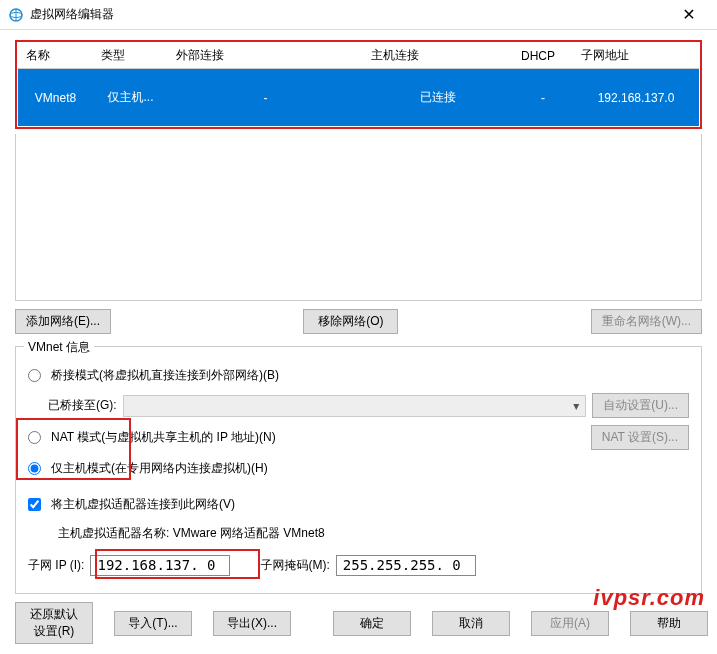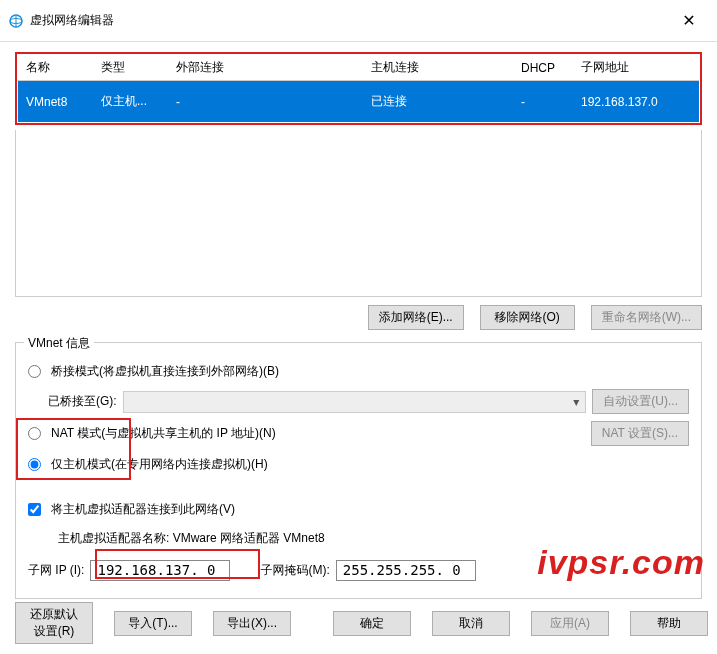--- a/index.html
+++ b/index.html
@@ -1,32 +1,32 @@
 <!DOCTYPE html>
 <html><head>
 <meta charset="utf-8">
 <style>
 * { box-sizing: border-box; margin: 0; padding: 0; }
 body { font-family: "Microsoft YaHei", sans-serif; font-size: 12px; background: #fff; width: 717px; height: 654px; position: relative; overflow: hidden; }
 
-.title-bar { height: 42px; display: flex; align-items: center; padding: 0 8px; border-bottom: 1px solid #ddd; }
+.title-bar { height: 30px; display: flex; align-items: center; padding: 0 8px; border-bottom: 1px solid #ddd; }
 .title-bar .icon { width: 16px; height: 16px; margin-right: 6px; display: flex; align-items: center; justify-content: center; }
 .title-bar .title { flex: 1; font-size: 12px; }
 .title-bar .close { width: 40px; text-align: center; font-size: 16px; cursor: pointer; }
 
 .content { padding: 10px 15px 0 15px; }
 
 .table-wrap { border: 2px solid #d92020; padding: 1px; margin-bottom: 5px; }
 .net-table { width: 100%; border-collapse: collapse; }
 .net-table th { text-align: left; font-weight: normal; padding: 4px 8px; background: #fff; border-bottom: 1px solid #ccc; font-size: 12px; }
-.net-table td { padding: 12px 8px; }
+.net-table td { padding: 20px 8px; text-align: center; }
 .net-table tr.selected td { background: #0178d7; color: #fff; }
 .table-body-pad { height: 167px; border: 1px solid #ccc; border-top: none; }
 
-.btn-row { display: flex; justify-content: flex-end; gap: 16px; margin: 8px 0 12px 0; }
+.btn-row { display: flex; justify-content: space-between; gap: 8px; margin: 8px 0 12px 0; }
 .btn { background: #e1e1e1; border: 1px solid #adadad; padding: 3px 10px; font-size: 12px; cursor: pointer; min-width: 95px; text-align: center; font-family: inherit; }
 .btn:disabled { color: #888; background: #e1e1e1; }
 
 .fieldset { border: 1px solid #ccc; padding: 10px 12px; position: relative; margin-bottom: 10px; }
 .fieldset .legend { position: absolute; top: -8px; left: 8px; background: #fff; padding: 0 4px; font-size: 12px; }
 
 .row { display: flex; align-items: center; margin: 7px 0; gap: 6px; min-height: 22px; }
 .row label { cursor: pointer; }
 .row input[type=radio], .row input[type=checkbox] { margin-right: 4px; }
 .radio { width: 13px; height: 13px; }
@@ -34,21 +34,21 @@
 .indent2 { margin-left: 30px; }
 
 .combo { flex: 1; height: 22px; border: 1px solid #ccc; background: #eee; position: relative; }
 .combo::after { content: "▾"; position: absolute; right: 6px; top: 3px; color: #555; }
 
 .txtfield { border: 1px solid #888; padding: 2px 6px; font-family: monospace; font-size: 14px; width: 140px; height: 21px; background: #fff; }
 
 .redbox1 { position: absolute; border: 2px solid #d92020; left: 16px; top: 418px; width: 115px; height: 62px; pointer-events: none; }
 .redbox2 { position: absolute; border: 2px solid #d92020; left: 95px; top: 549px; width: 165px; height: 30px; pointer-events: none; }
 
-.watermark { position: absolute; right: 12px; bottom: 72px; font-size: 34px; font-weight: bold; font-style: italic; color: #d92020; letter-spacing: 1px; pointer-events: none; }
+.watermark { position: absolute; right: 12px; bottom: 43px; font-size: 22px; font-weight: bold; font-style: italic; color: #d92020; letter-spacing: 1px; pointer-events: none; }
 
 .bottom-btns { position: absolute; bottom: 10px; left: 15px; right: 15px; display: flex; gap: 21px; align-items: center; }
 .bottom-btns .btn { min-width: 78px; }
 .bottom-btns .spacer { flex: 1; }
 .col-name { width: 75px; }
 .col-type { width: 75px; }
 .col-ext { width: 195px; }
 .col-host { width: 150px; }
 .col-dhcp { width: 60px; }
 </style>
@@ -119,21 +119,21 @@
       <label>NAT 模式(与虚拟机共享主机的 IP 地址)(N)</label>
       <span style="flex:1"></span>
       <button class="btn" disabled="">NAT 设置(S)...</button>
     </div>
 
     <div class="row">
       <input type="radio" class="radio" name="mode" checked="" style="">
       <label>仅主机模式(在专用网络内连接虚拟机)(H)</label>
     </div>
 
-    <div class="row" style="margin-top:23px;">
+    <div class="row" style="margin-top:14px;">
       <input type="checkbox" checked="" style="">
       <label>将主机虚拟适配器连接到此网络(V)</label>
     </div>
     <div class="row indent2">
       <span>主机虚拟适配器名称: VMware 网络适配器 VMnet8</span>
     </div>
 
 
     <div class="row" style="margin-top:10px;">
       <span>子网 IP (I):</span>

